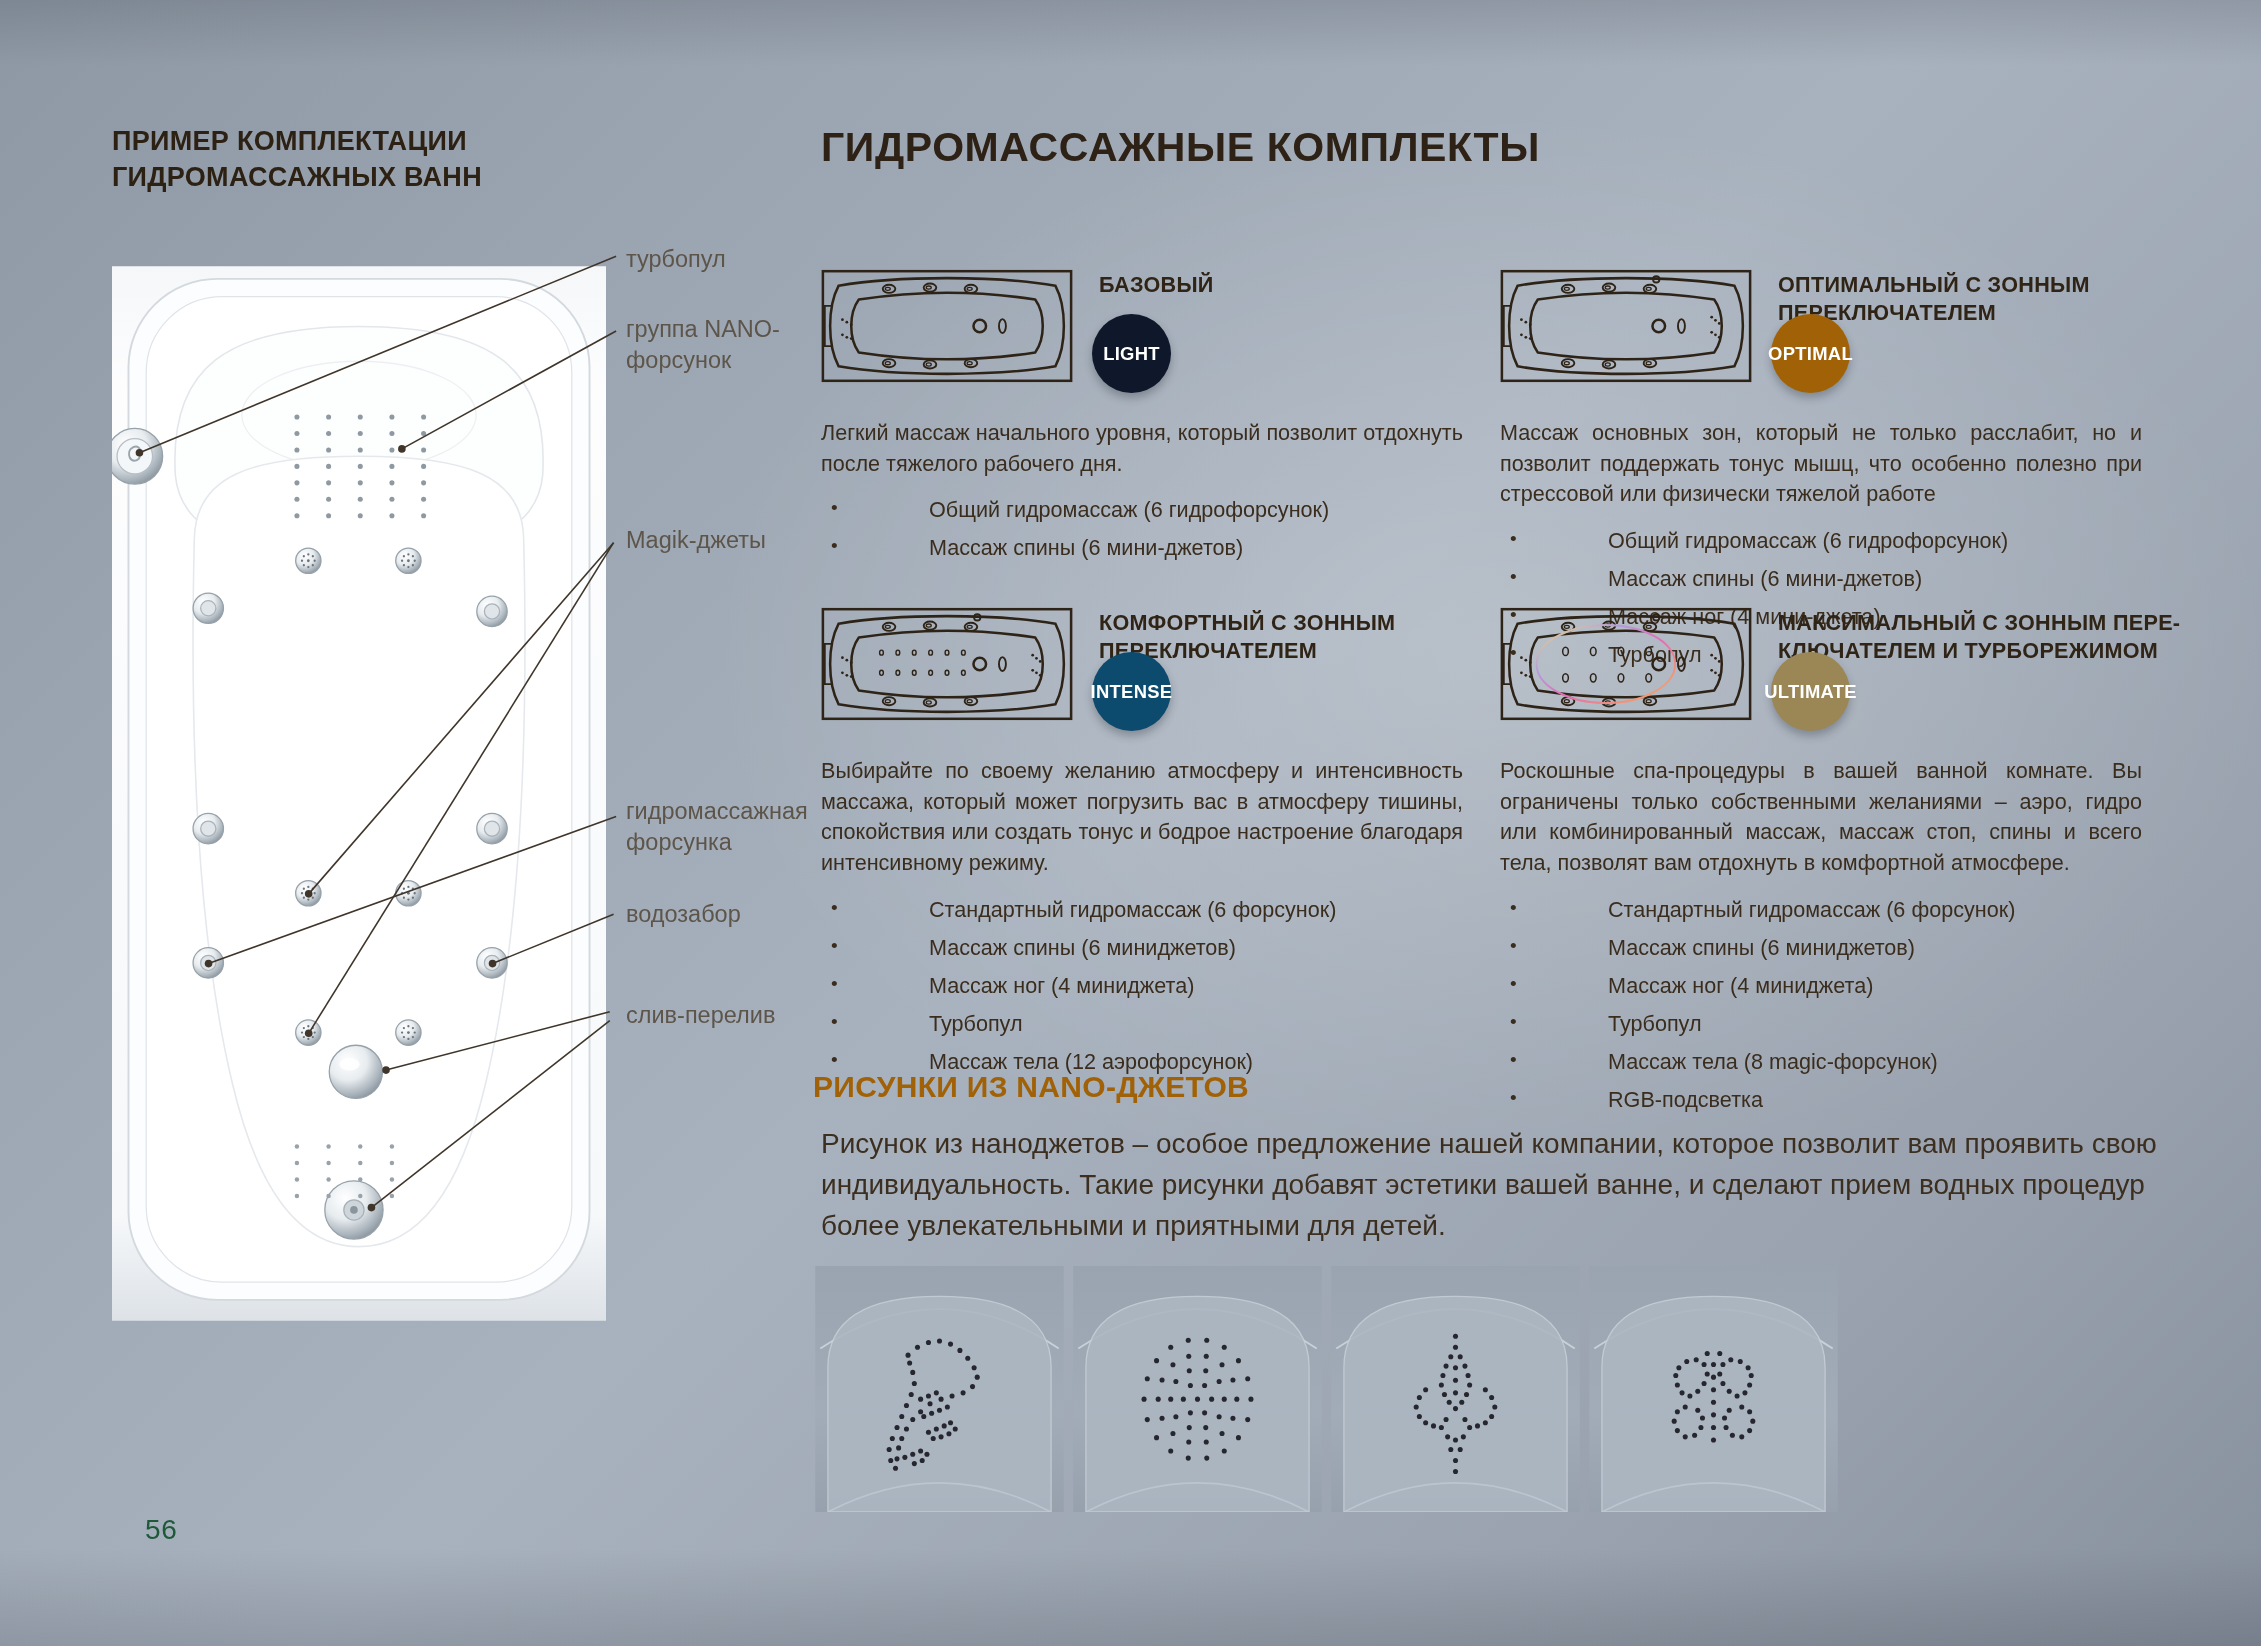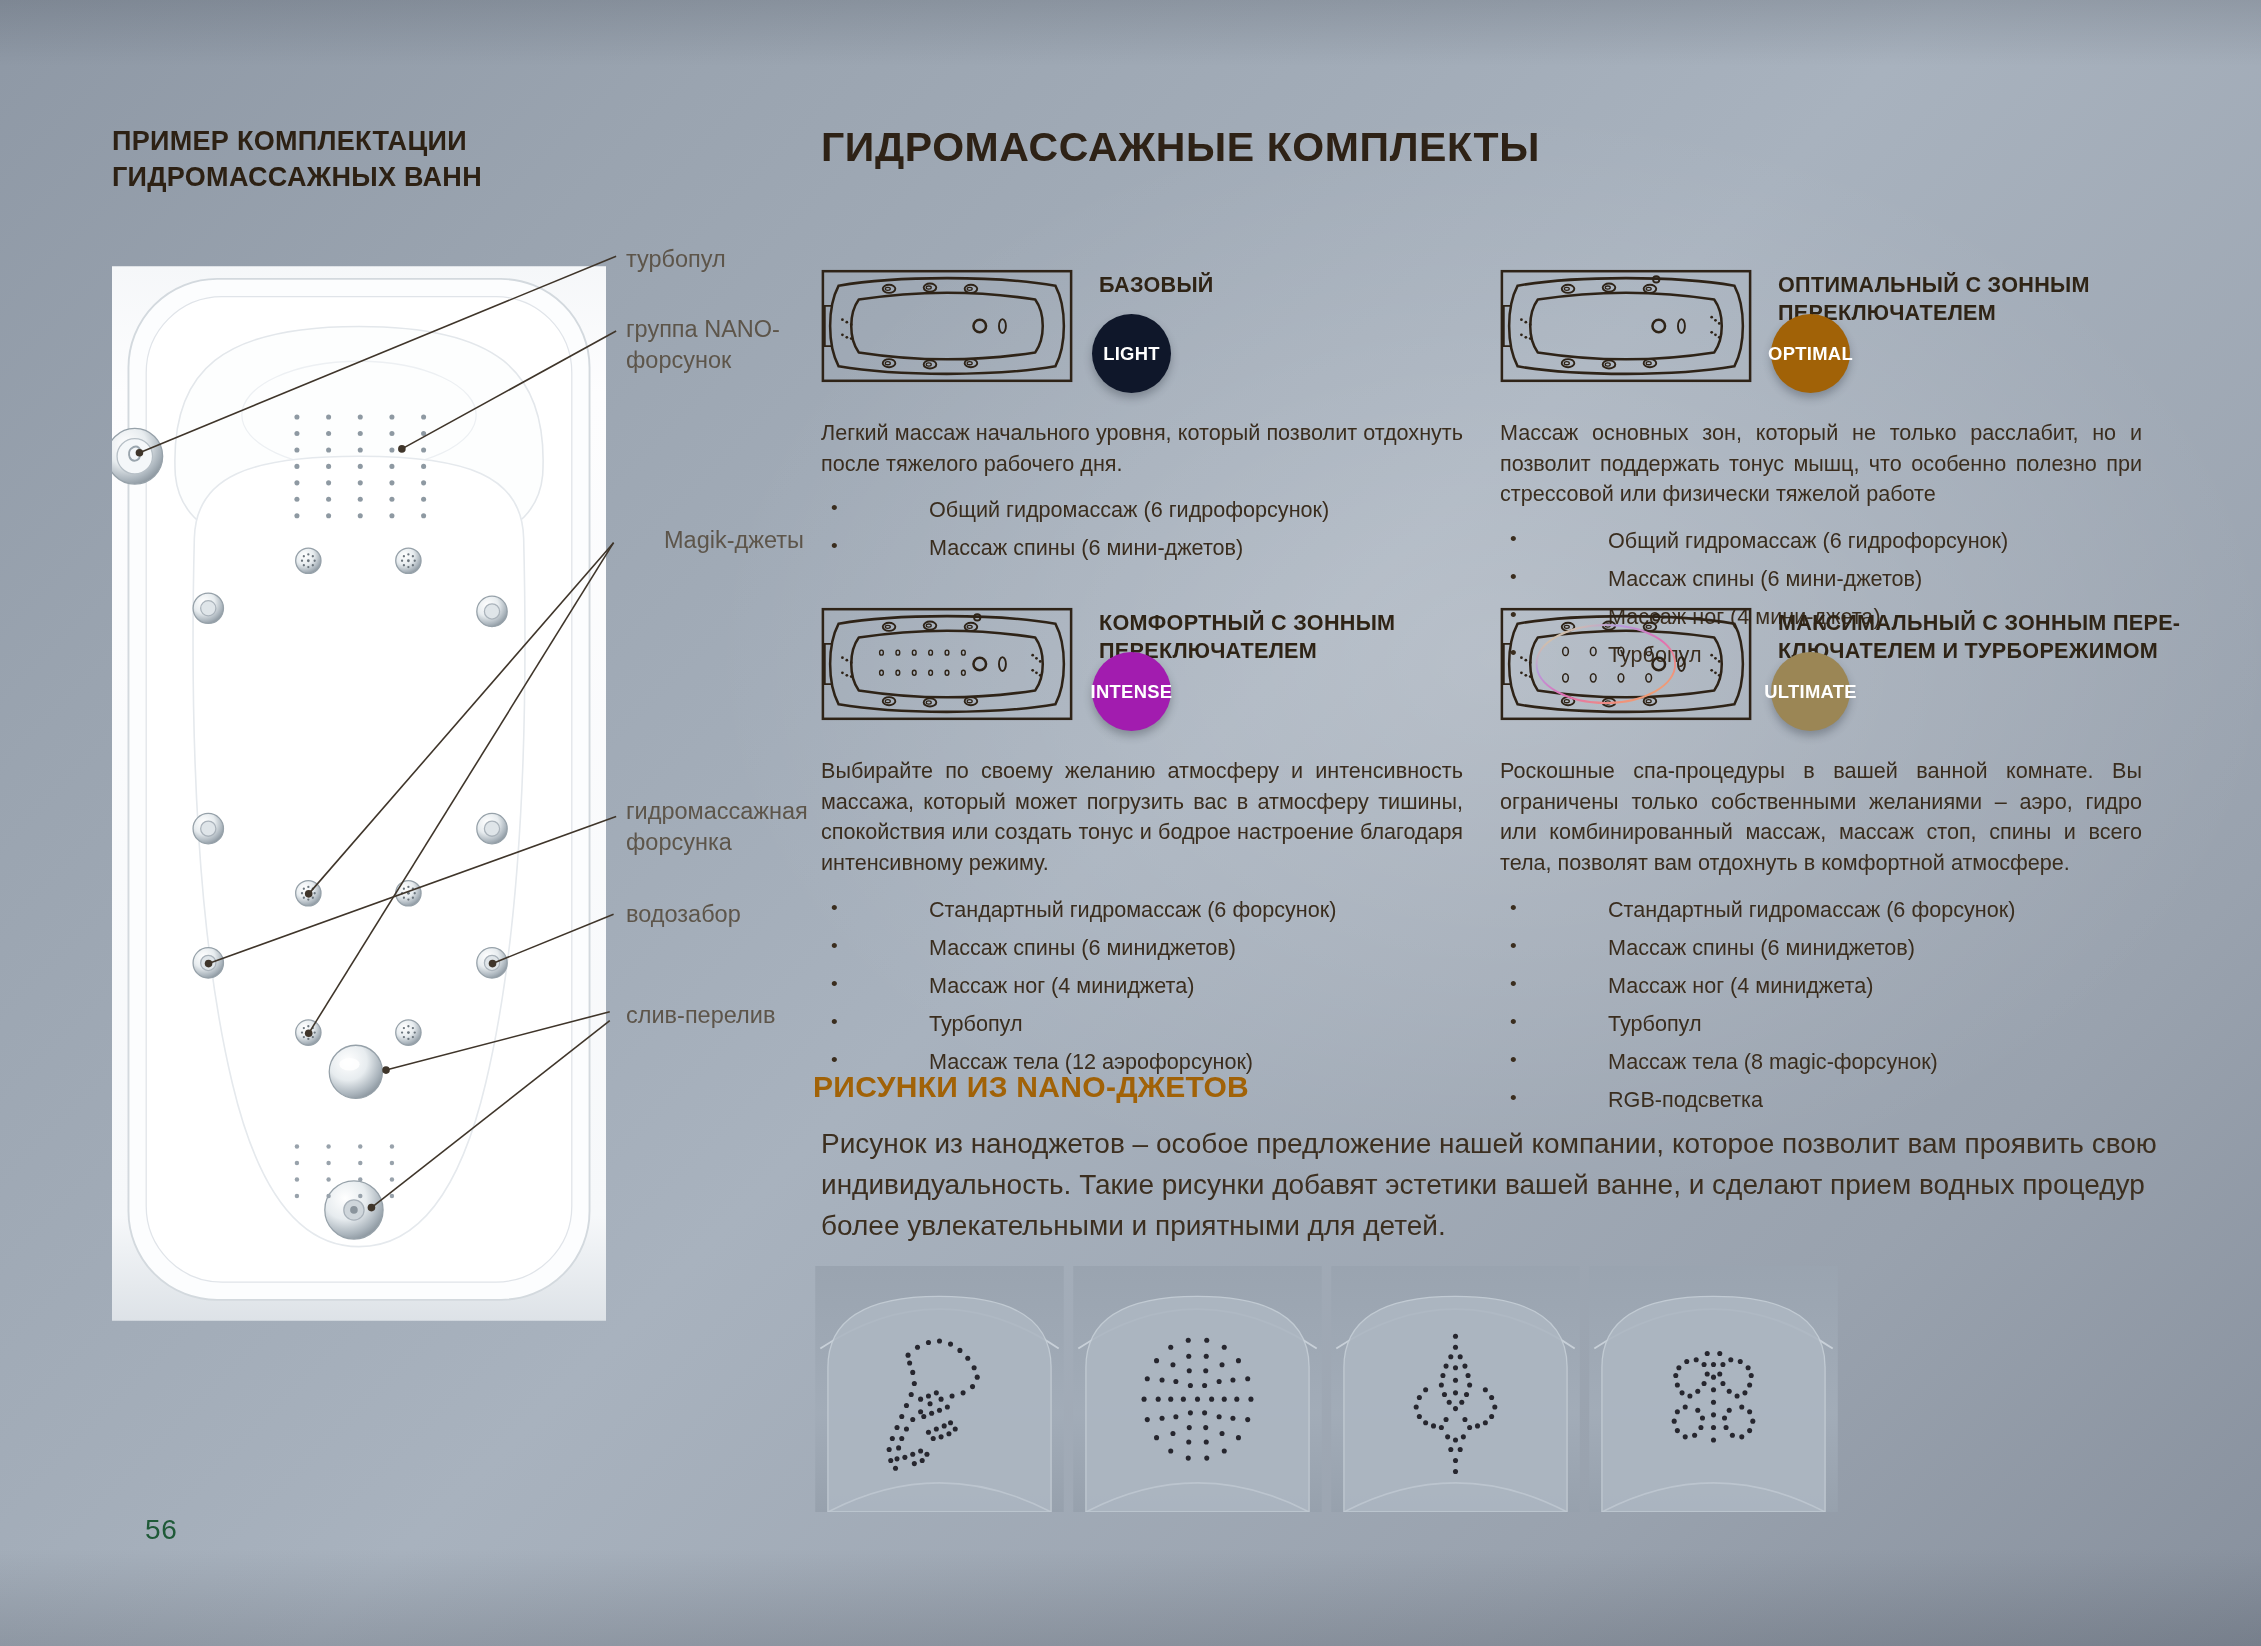--- a/index.html
+++ b/index.html
@@ -23,21 +23,21 @@
     position:absolute;left:112px;top:266px;width:494px;height:1055px;z-index:1;
   }
   .photo svg{display:block;width:100%;height:100%;}
   .leader-overlay{position:absolute;left:0;top:0;width:2261px;height:1647px;z-index:2;pointer-events:none;}
   .tub-label{
     position:absolute;left:626px;width:216px;z-index:3;
     font-size:23.5px;color:#5d554a;line-height:1.30;
   }
   .lbl-0{top:244px;}
   .lbl-1{top:314px;}
-  .lbl-2{top:525px;text-align:center;}
+  .lbl-2{top:525px;}
   .lbl-3{top:796px;}
   .lbl-4{top:899px;}
   .lbl-5{top:1000px;}
   .kit{position:absolute;width:688px;z-index:1;}
   .kit-0{left:821px;top:266px;}
   .kit-1{left:1500px;top:266px;}
   .kit-2{left:821px;top:604px;}
   .kit-3{left:1500px;top:604px;}
   .kit-icon{position:absolute;left:0;top:2.5px;width:252px;height:114px;}
   .kit-icon svg{display:block;width:100%;height:100%;}
@@ -403,21 +403,21 @@
         <ellipse cx="96" cy="104" rx="3" ry="4" stroke="#2e2317" fill="none" stroke-width="2.2"></ellipse>
         <ellipse cx="122" cy="104" rx="3" ry="4" stroke="#2e2317" fill="none" stroke-width="2.2"></ellipse>
         <ellipse cx="148" cy="104" rx="3" ry="4" stroke="#2e2317" fill="none" stroke-width="2.2"></ellipse>
         <ellipse cx="174" cy="104" rx="3" ry="4" stroke="#2e2317" fill="none" stroke-width="2.2"></ellipse>
         <ellipse cx="200" cy="104" rx="3" ry="4" stroke="#2e2317" fill="none" stroke-width="2.2"></ellipse>
         <ellipse cx="226" cy="104" rx="3" ry="4" stroke="#2e2317" fill="none" stroke-width="2.2"></ellipse>
       </svg>
     </div>
   <div class="kit-title">КОМФОРТНЫЙ С ЗОННЫМ
 ПЕРЕКЛЮЧАТЕЛЕМ</div>
-  <div class="kit-badge" style="background: #a21caf;">INTENSE</div>
+  <div class="kit-badge" style="background: #0c4a6e;">INTENSE</div>
   <div class="kit-body">
     <p class="kit-desc">Выбирайте по своему желанию атмосферу и интенсивность массажа, который может погрузить вас в атмосферу тишины, спокойствия или создать тонус и бодрое настроение благодаря интенсивному режиму.</p>
     <ul class="kit-features">
         <li>Стандартный гидромассаж (6 форсунок)</li>
         <li>Массаж спины (6 миниджетов)</li>
         <li>Массаж ног (4 миниджета)</li>
         <li>Турбопул</li>
         <li>Массаж тела (12 аэрофорсунок)</li>
       </ul>
   </div>

